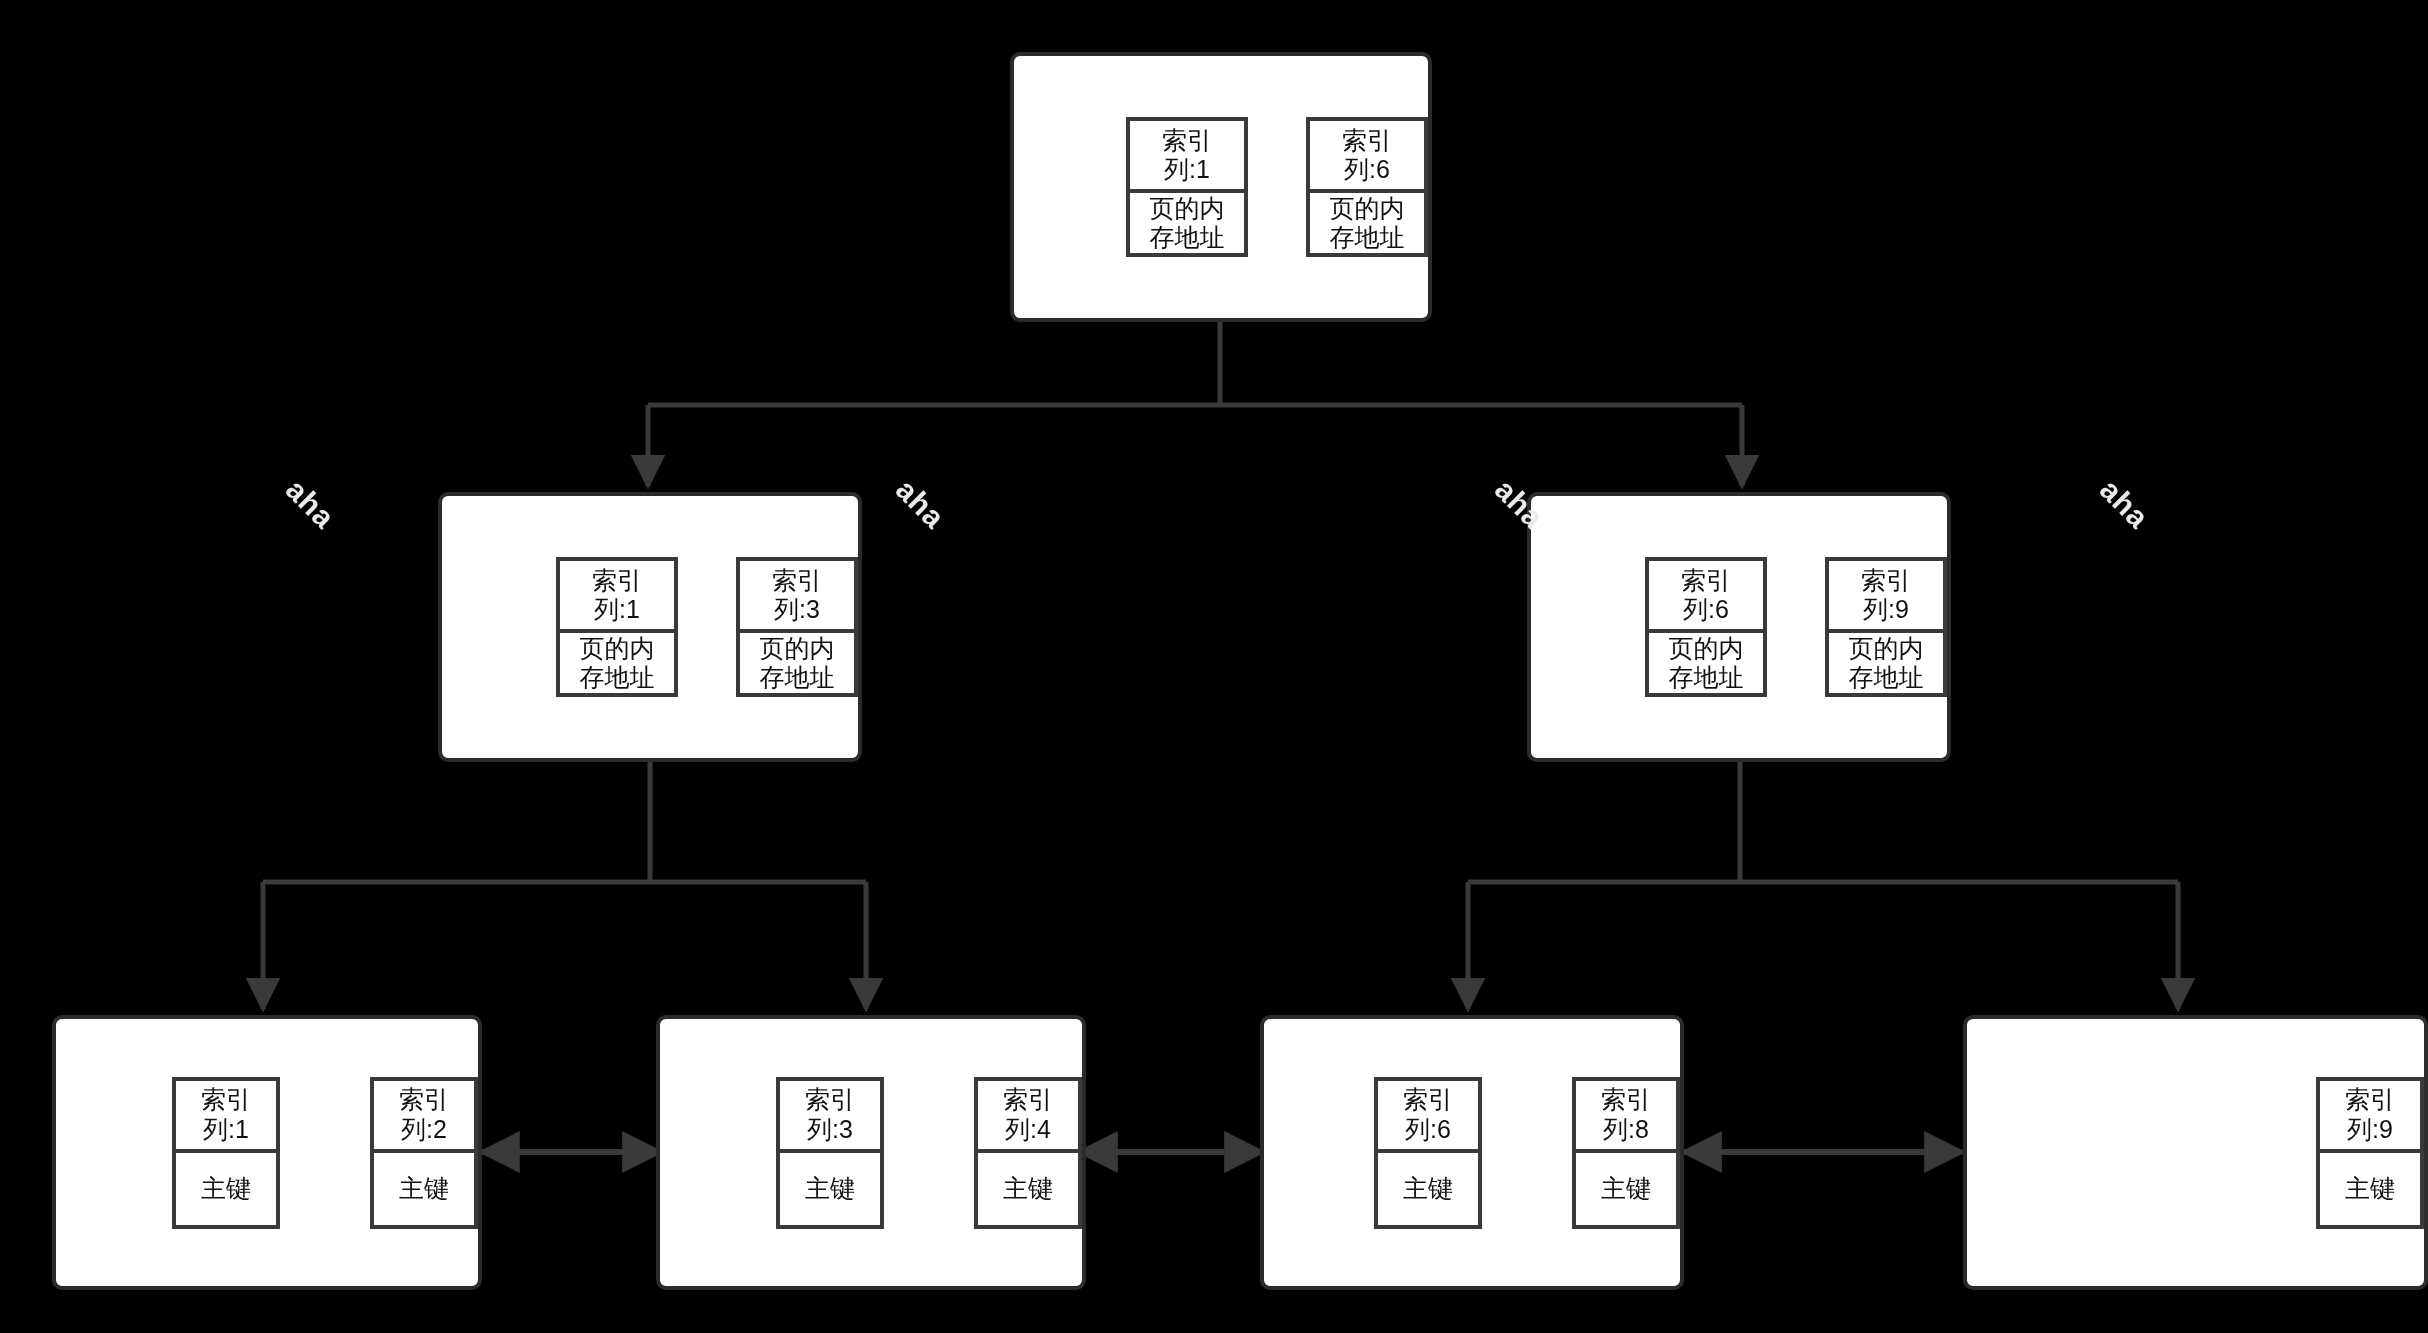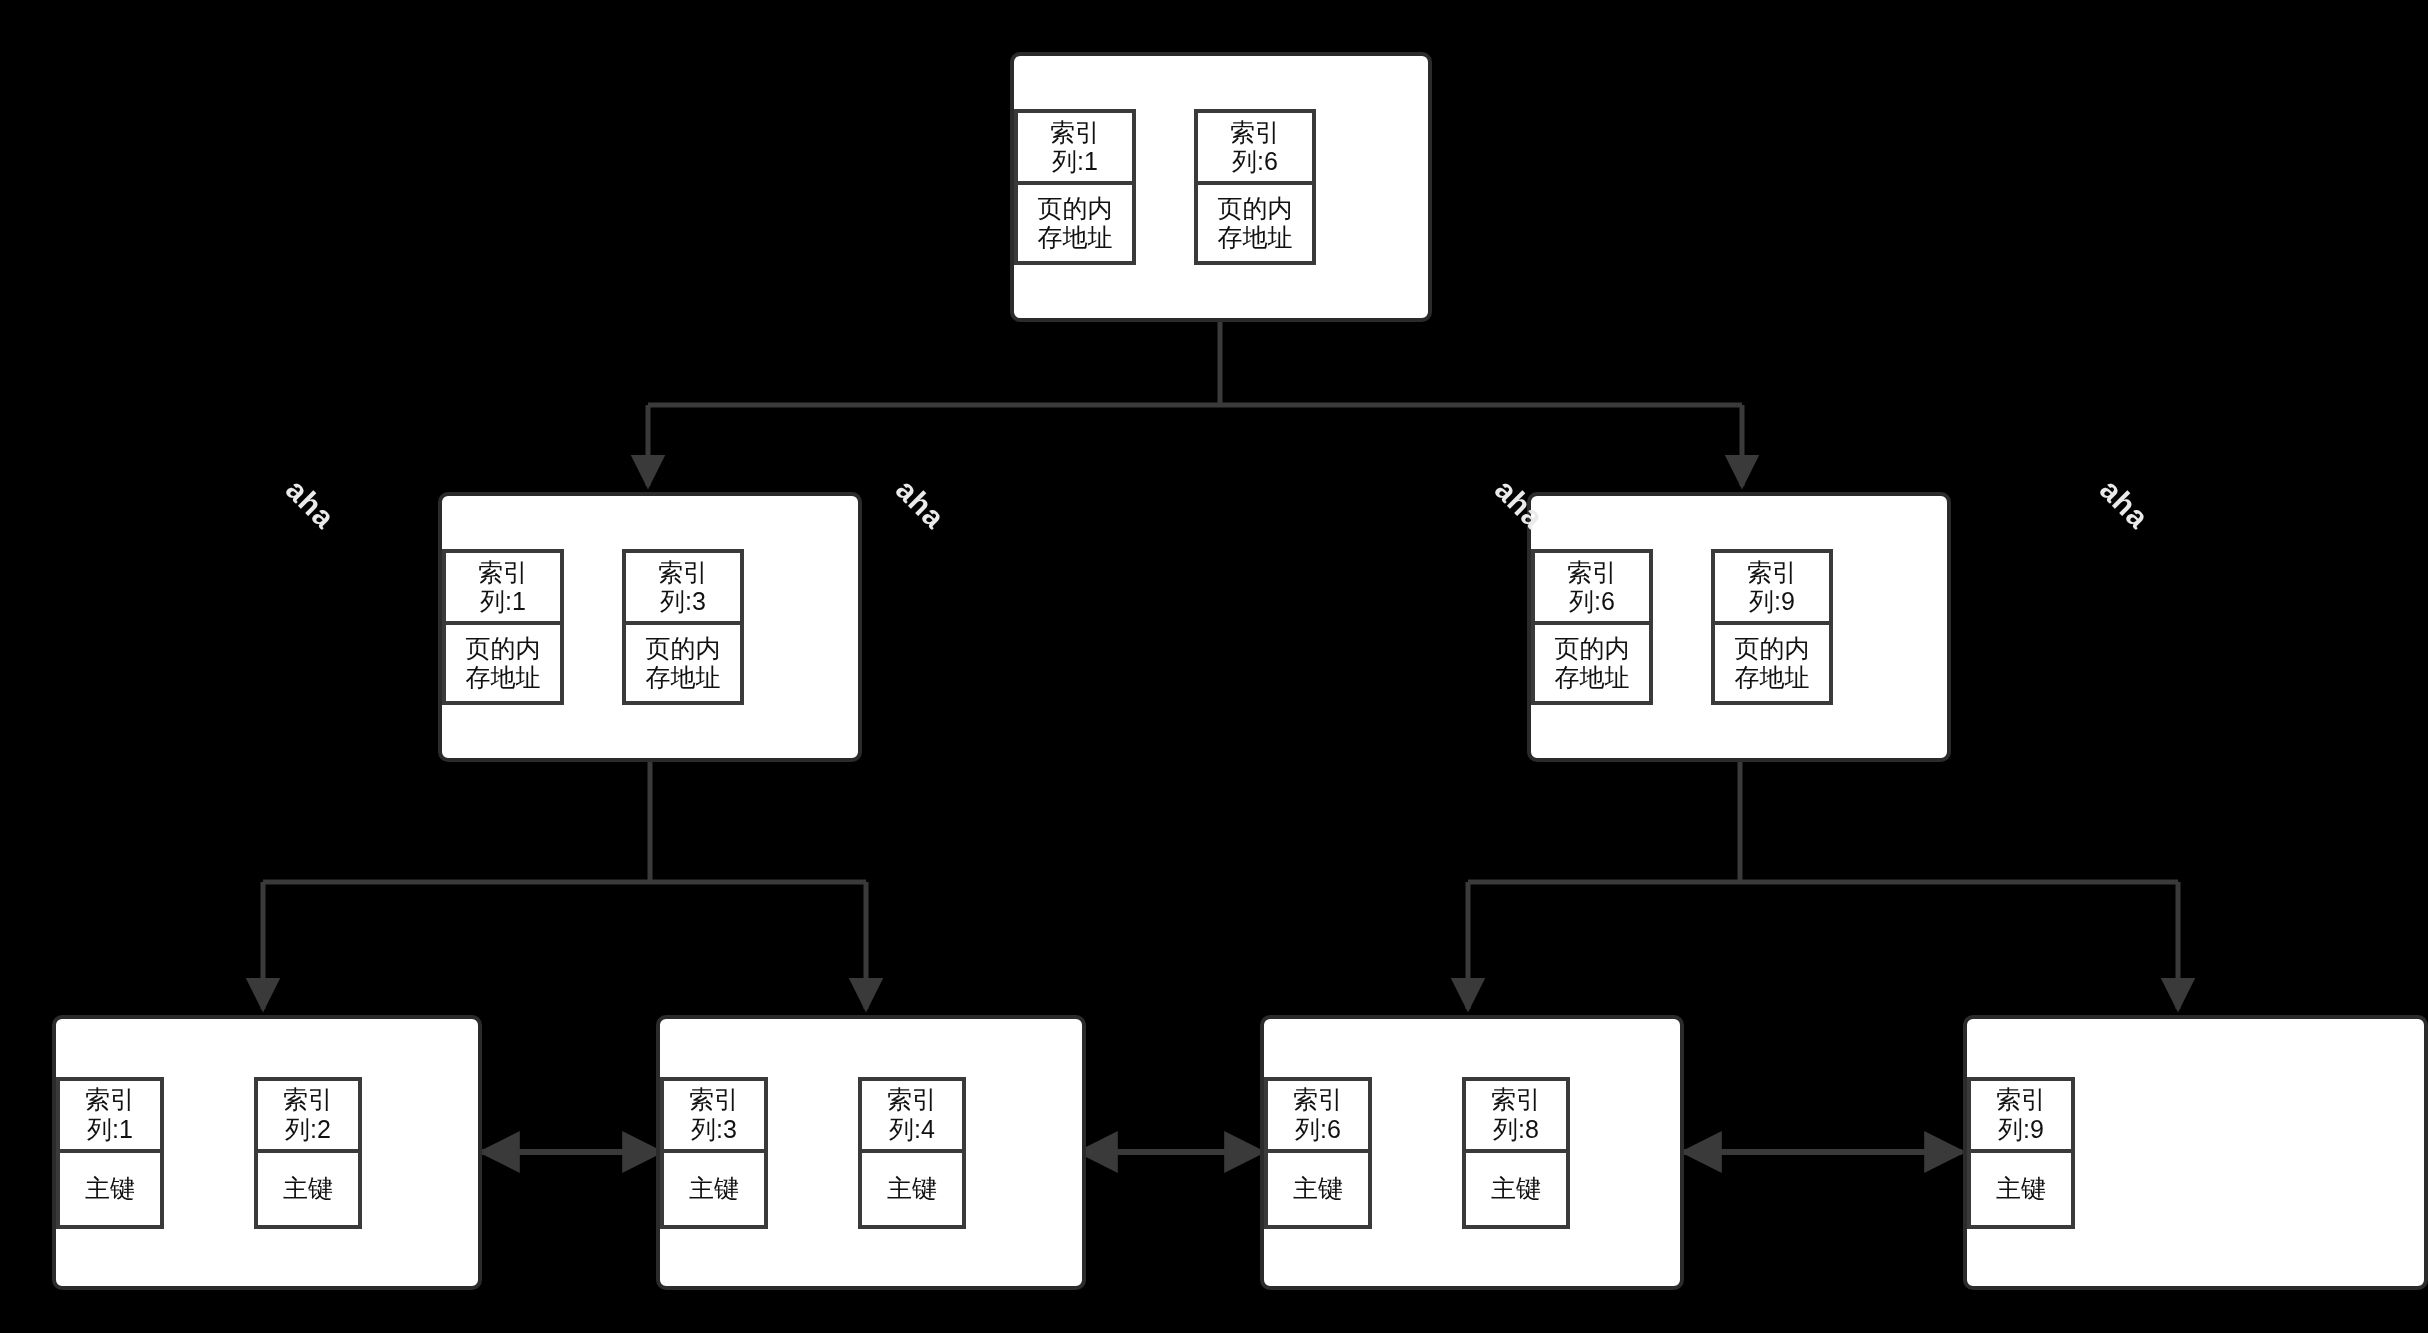--- a/index.html
+++ b/index.html
@@ -8,21 +8,21 @@
 
   
   .node{
     position:absolute;
     background:#fff;
     border:4px solid #2b2b2b;
     border-radius:10px;
     box-sizing:border-box;
     display:flex;
     align-items:center;
-    justify-content:flex-start;
+    justify-content:flex-end;
   }
   .cells{
     display:flex;
     align-items:center;
     justify-content:center;
   }
   
   .entry{
     border:4px solid #3a3a3a;
     box-sizing:border-box;
@@ -38,21 +38,21 @@
     color:#111;
     line-height:1.18;
     box-sizing:border-box;
   }
   .entry .row.key{border-bottom:4px solid #3a3a3a;}
 
   
   .entry.big{width:122px;}
   .entry.big .row{width:100%;font-size:25px;}
   .entry.big .row.key{height:72px;}
-  .entry.big .row.ptr{height:76px;}
+  .entry.big .row.ptr{height:60px;}
 
   
   .entry.leaf{width:108px;}
   .entry.leaf .row{width:100%;font-size:25px;}
   .entry.leaf .row.key{height:72px;}
   .entry.leaf .row.ptr{height:72px;}
 
   
   #wires{position:absolute;left:0;top:0;width:2428px;height:1333px;pointer-events:none;}
 

